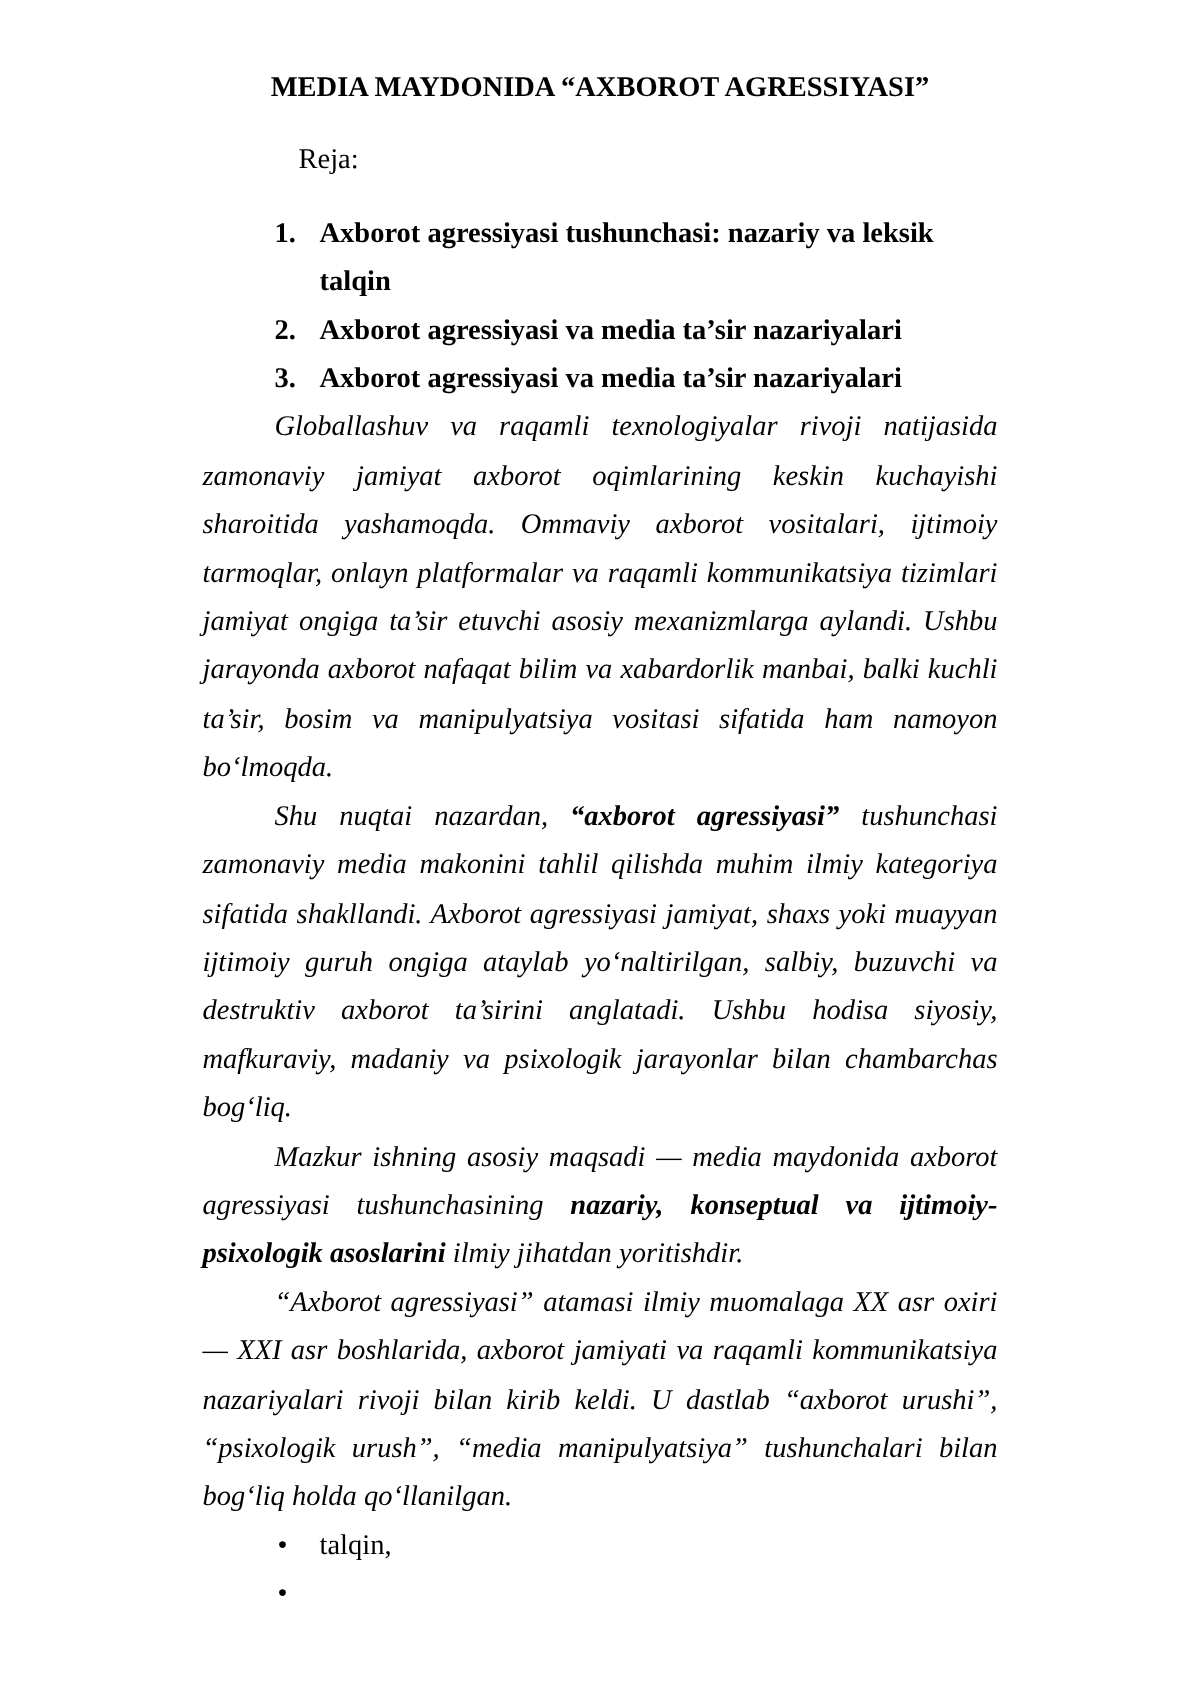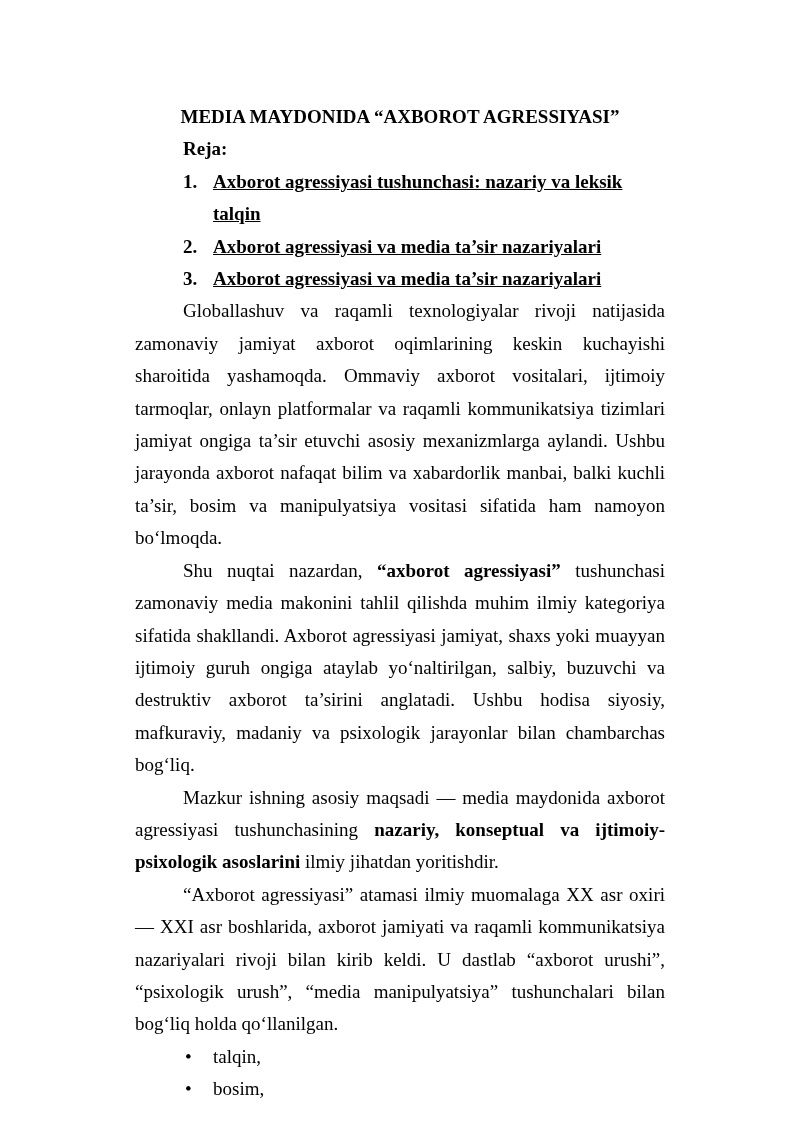--- a/index.html
+++ b/index.html
@@ -7,63 +7,63 @@
     padding: 0;
     background: #ffffff;
   }
   .page {
     position: relative;
     width: 720px;
     height: 1131px;
     margin: 0 auto;
     background: #ffffff;
     box-sizing: border-box;
-    padding: 101px 95px 0 95px;
+    padding: 43px 95px 0 95px;
     font-family: "Liberation Serif", "DejaVu Serif", serif;
     font-size: 19px;
     line-height: 32.4px;
     color: #000000;
     overflow: hidden;
   }
   .doc-title {
     margin: 0;
     font-size: 19px;
     font-weight: bold;
     text-align: center;
   }
   .title-line {
     display: block;
   }
   .plan-heading {
-    margin: 0;
+    margin: 16px;
     padding-left: 48px;
-    font-weight: bold;
+    font-weight: normal;
   }
   .plan-list {
     margin: 0;
     padding: 0;
     list-style: none;
     font-weight: bold;
   }
   .plan-item {
     display: flex;
     margin: 0;
     padding-left: 48px;
   }
   .plan-num {
     flex: 0 0 30px;
   }
   .plan-text {
     flex: 1 1 auto;
-    text-decoration: underline;
   }
   .body-par {
     margin: 0;
     text-align: justify;
     text-indent: 48px;
+    font-style: italic;
   }
   .b {
     font-weight: bold;
   }
   .bullet-list {
     margin: 0;
     padding: 0;
     list-style: none;
   }
   .bullet-item {
@@ -121,17 +121,16 @@
   </p>
 
 
   <ul class="bullet-list">
     <li class="bullet-item">
       <span class="bullet-marker">•</span>
       <span class="bullet-text">talqin,</span>
     </li>
     <li class="bullet-item">
       <span class="bullet-marker">•</span>
-      <span class="bullet-text">bosim,</span>
     </li>
   </ul>
 
 </div>
 
 </body></html>

